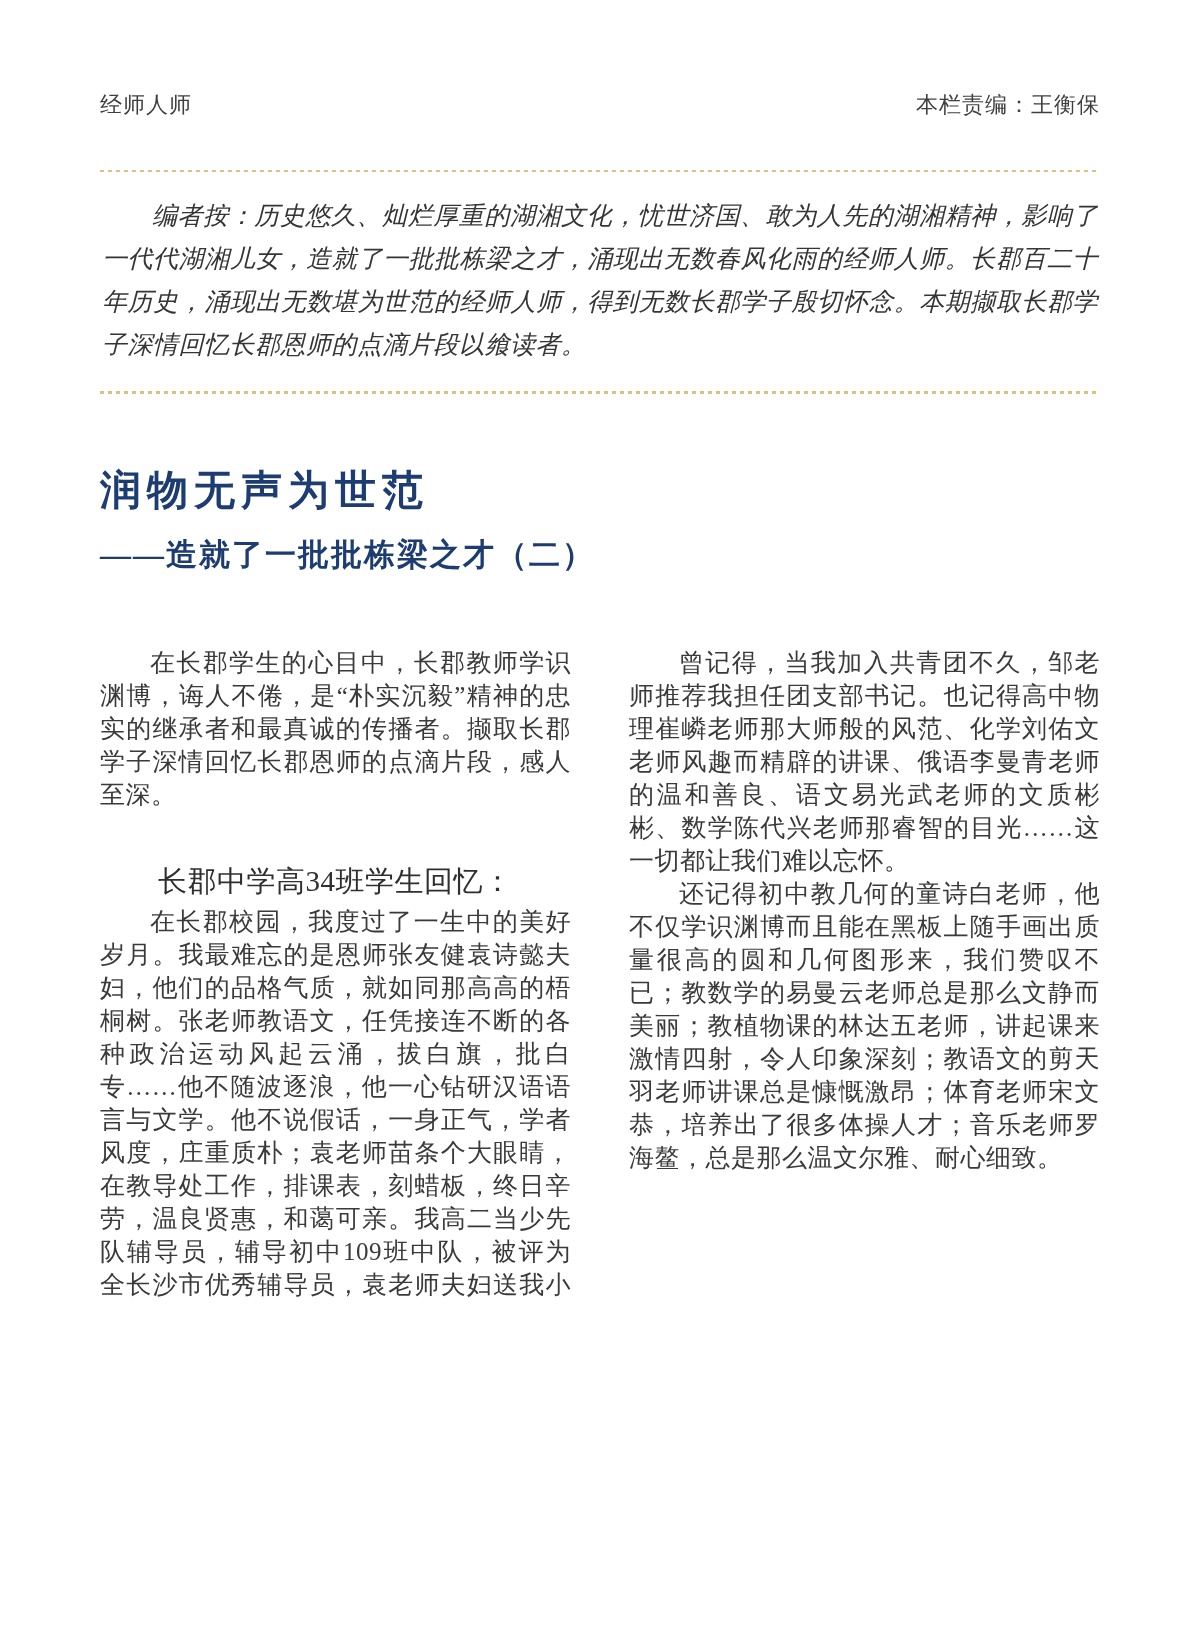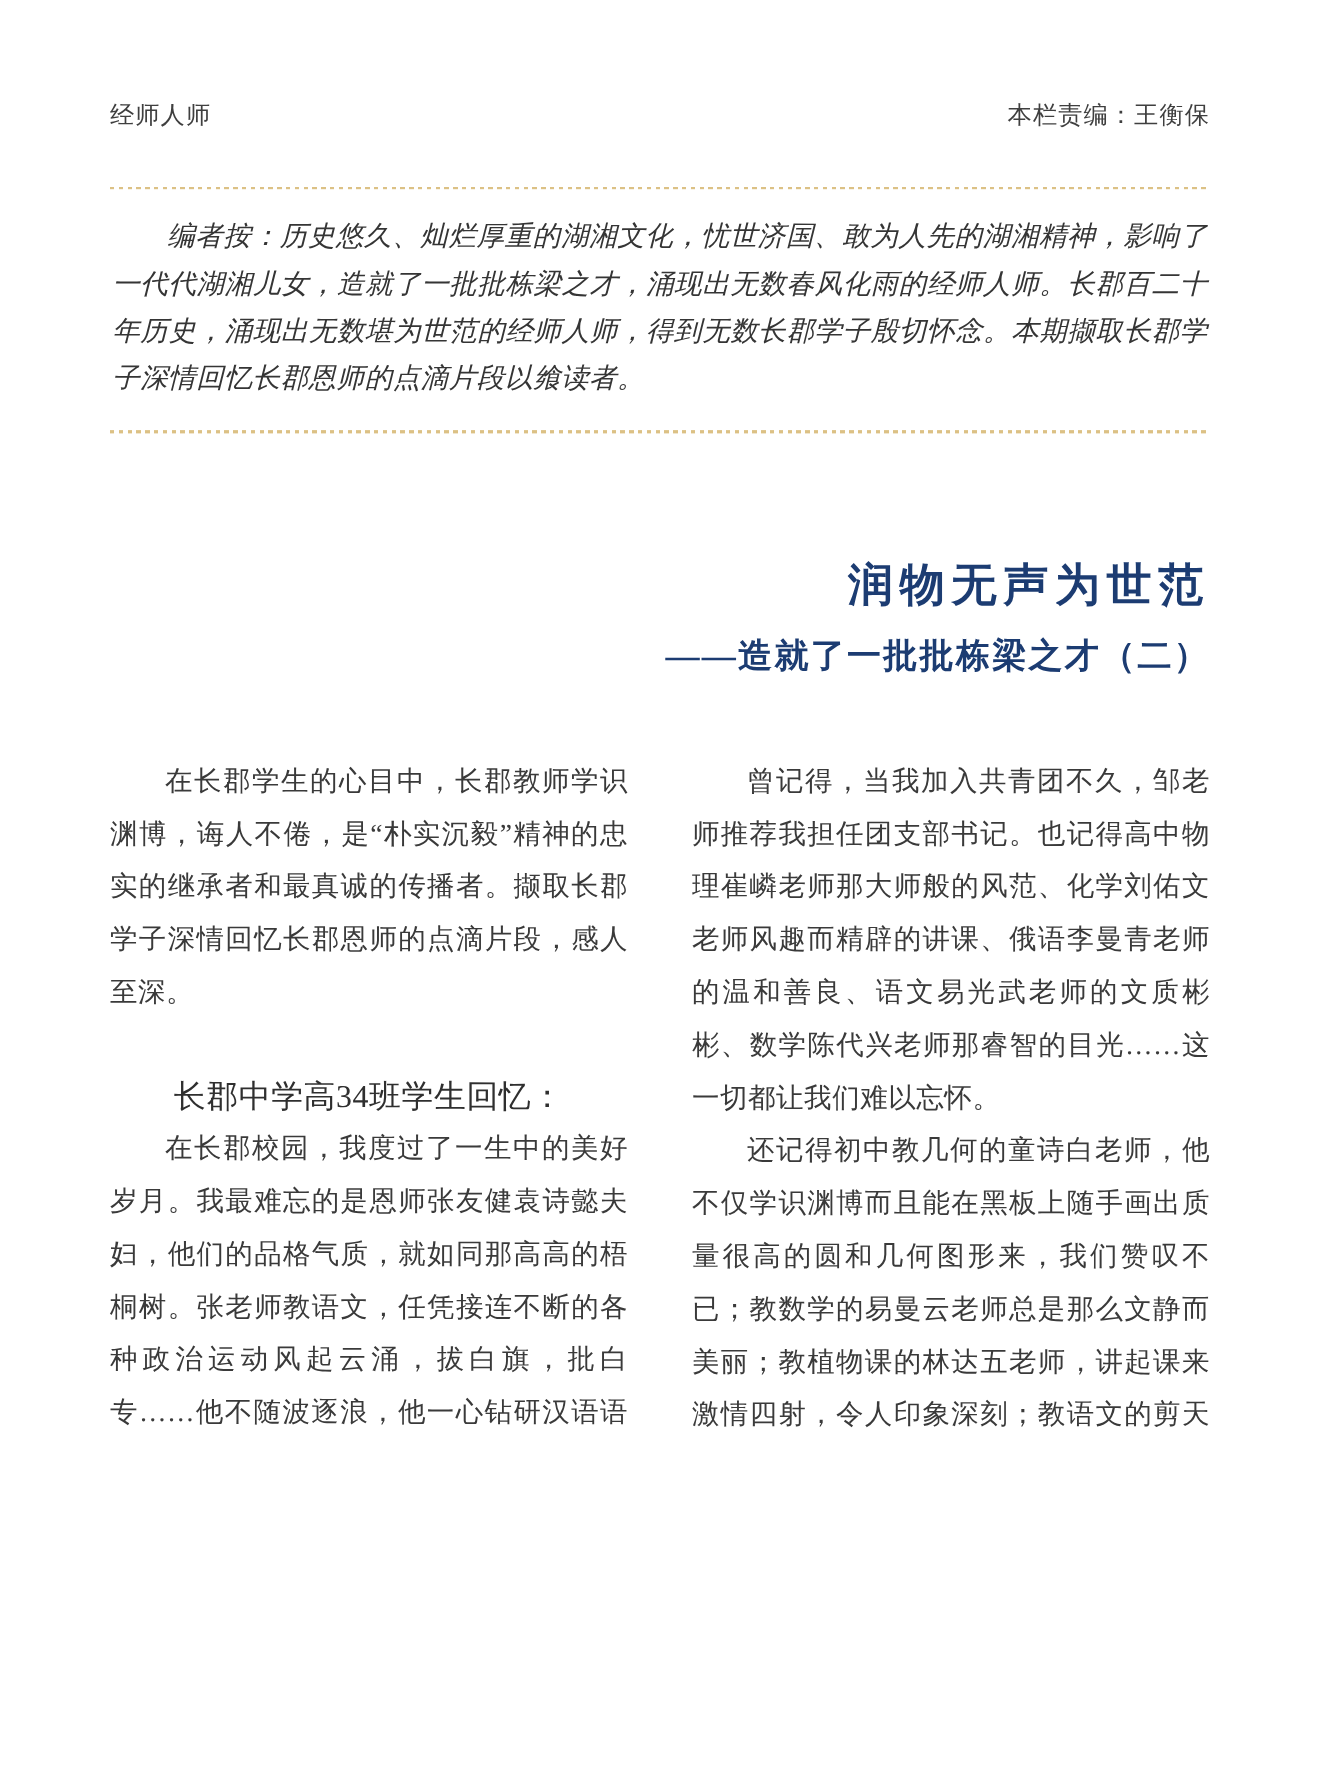--- a/index.html
+++ b/index.html
@@ -53,22 +53,22 @@
     font-size: 25px;
     line-height: 43px;
     text-indent: 2em;
     text-align: justify;
     font-style: italic;
     color: #353535;
     letter-spacing: 0.5px;
   }
   
   .title-block {
-    margin-top: 110px;
-    text-align: right;
+    margin-top: 69px;
+    text-align: left;
   }
   .article-title {
     margin: 0;
     font-size: 41px;
     font-weight: bold;
     color: #1c3c72;
     letter-spacing: 6px;
   }
   .article-subtitle {
     margin: 16px 0 0 0;
@@ -96,21 +96,21 @@
     gap: 58px;
     margin-top: 70px;
   }
   .col {
     flex: 1 1 0;
     min-width: 0;
   }
   .body-para {
     margin: 0;
     font-size: 25px;
-    line-height: 48px;
+    line-height: 33px;
     text-indent: 2em;
     text-align: justify;
     color: #3a3a3a;
     letter-spacing: 0.5px;
   }
   .section-heading {
     margin: 0;
     font-size: 29px;
     line-height: 48px;
     text-indent: 2em;

